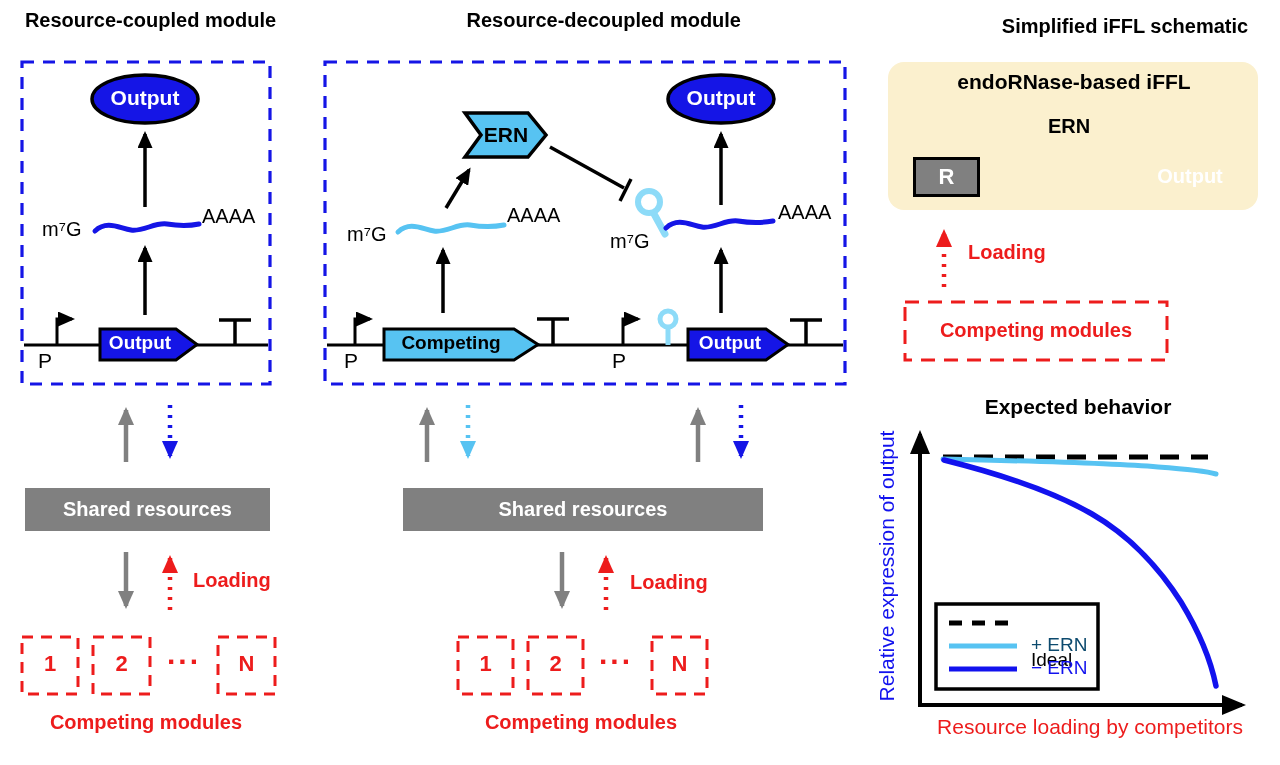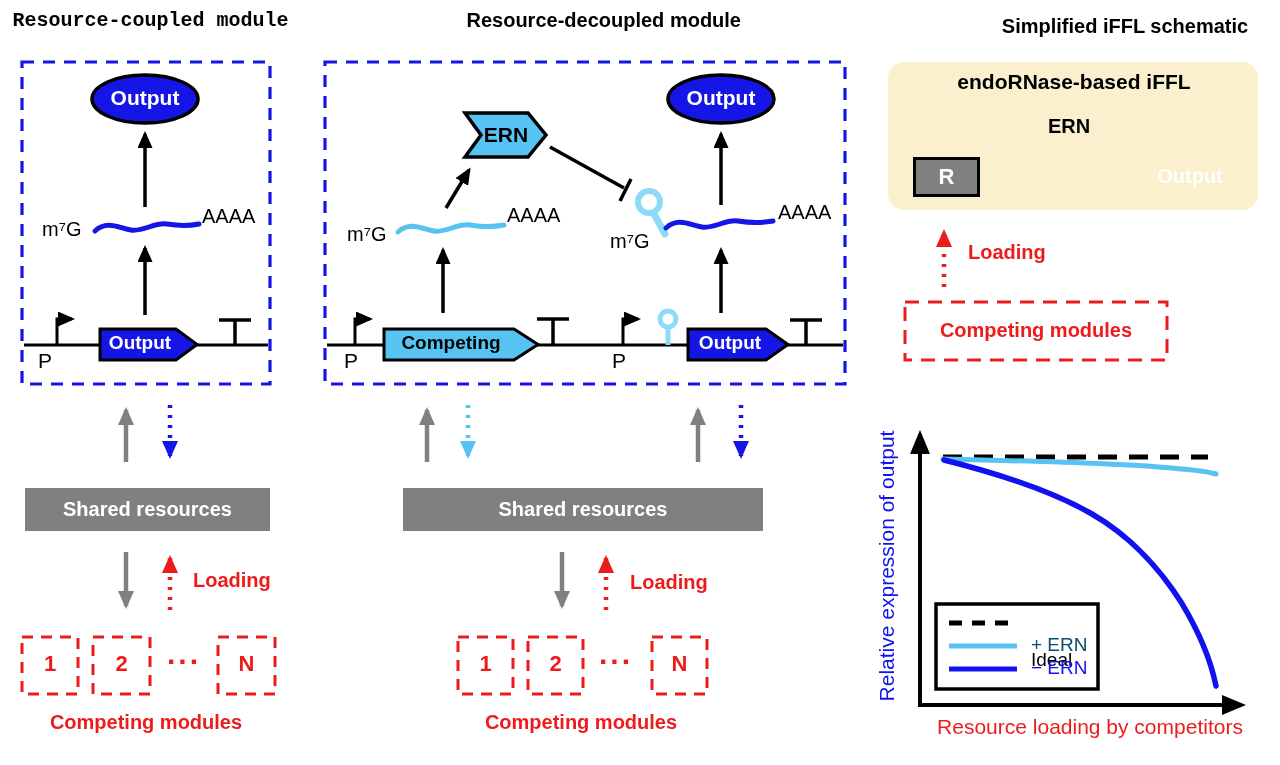--- a/index.html
+++ b/index.html
@@ -142,21 +142,21 @@
   <div class="box graybox" style="left:25px;top:488px;width:245px;height:43px;">
     <span class="b w" style="font-size:20px;">Shared resources</span>
   </div>
   <div class="box graybox" style="left:403px;top:488px;width:360px;height:43px;">
     <span class="b w" style="font-size:20px;">Shared resources</span>
   </div>
   <div class="box rbox" style="left:913px;top:157px;width:67px;height:40px;z-index:2;">
     <span class="b w" style="font-size:22px;">R</span>
   </div>
 
-  <div class="lbl panel-title ctr" style="left:8px;top:10px;width:285px;font-family:Liberation Mono, monospace;">Resource-coupled module</div>
+  <div class="lbl panel-title ctr" style="left:8px;top:10px;width:285px;">Resource-coupled module</div>
   <div class="lbl b w ctr" style="left:93px;top:87px;width:104px;font-size:21px;z-index:2;">Output</div>
   <div class="lbl" style="left:42px;top:219px;font-size:20px;">m⁷G</div>
   <div class="lbl" style="left:202px;top:206px;font-size:20px;">AAAA</div>
   <div class="lbl b w ctr" style="left:100px;top:333px;width:80px;font-size:19px;z-index:2;">Output</div>
   <div class="lbl" style="left:38px;top:350px;font-size:21px;">P</div>
   <div class="lbl b red" style="left:193px;top:570px;font-size:20px;">Loading</div>
   <div class="lbl b red ctr" style="left:22px;top:652px;width:56px;font-size:22px;">1</div>
   <div class="lbl b red ctr" style="left:93px;top:652px;width:57px;font-size:22px;">2</div>
   <div class="lbl b red ctr" style="left:218px;top:652px;width:57px;font-size:22px;">N</div>
   <div class="lbl dots ctr" style="left:158px;top:638px;width:52px;">...</div>
@@ -180,19 +180,20 @@
   <div class="lbl dots ctr" style="left:590px;top:638px;width:52px;">...</div>
   <div class="lbl b red ctr" style="left:461px;top:712px;width:240px;font-size:20px;">Competing modules</div>
 
   <div class="lbl panel-title ctr" style="left:985px;top:16px;width:280px;">Simplified iFFL schematic</div>
   <div class="lbl b ctr" style="left:923px;top:71px;width:302px;font-size:21px;z-index:2;">endoRNase-based iFFL</div>
   <div class="lbl b ctr" style="left:1031px;top:116px;width:76px;font-size:20px;z-index:2;">ERN</div>
   <div class="lbl b w ctr" style="left:1141px;top:166px;width:98px;font-size:20px;z-index:2;">Output</div>
   <div class="lbl b red" style="left:968px;top:242px;font-size:20px;">Loading</div>
   <div class="lbl b red ctr" style="left:905px;top:320px;width:262px;font-size:20px;">Competing modules</div>
 
+  <div class="lbl b ctr" style="left:950px;top:396px;width:256px;font-size:21px;">Expected behavior</div>
   <div class="lbl blue ctr ylab" style="left:876px;top:712px;width:292px;font-size:21px;">Relative expression of output</div>
   <div class="lbl red ctr" style="left:928px;top:716px;width:324px;font-size:21px;text-align:center;">Resource loading by competitors</div>
   <div class="lbl" style="left:1031px;top:612px;font-size:19px;margin-top:38px;">Ideal</div>
   <div class="lbl lblue" style="left:1031px;top:635px;font-size:19px;">+ ERN</div>
   <div class="lbl blue" style="left:1031px;top:658px;font-size:19px;">− ERN</div>
 
 </div>
 
 </body></html>

